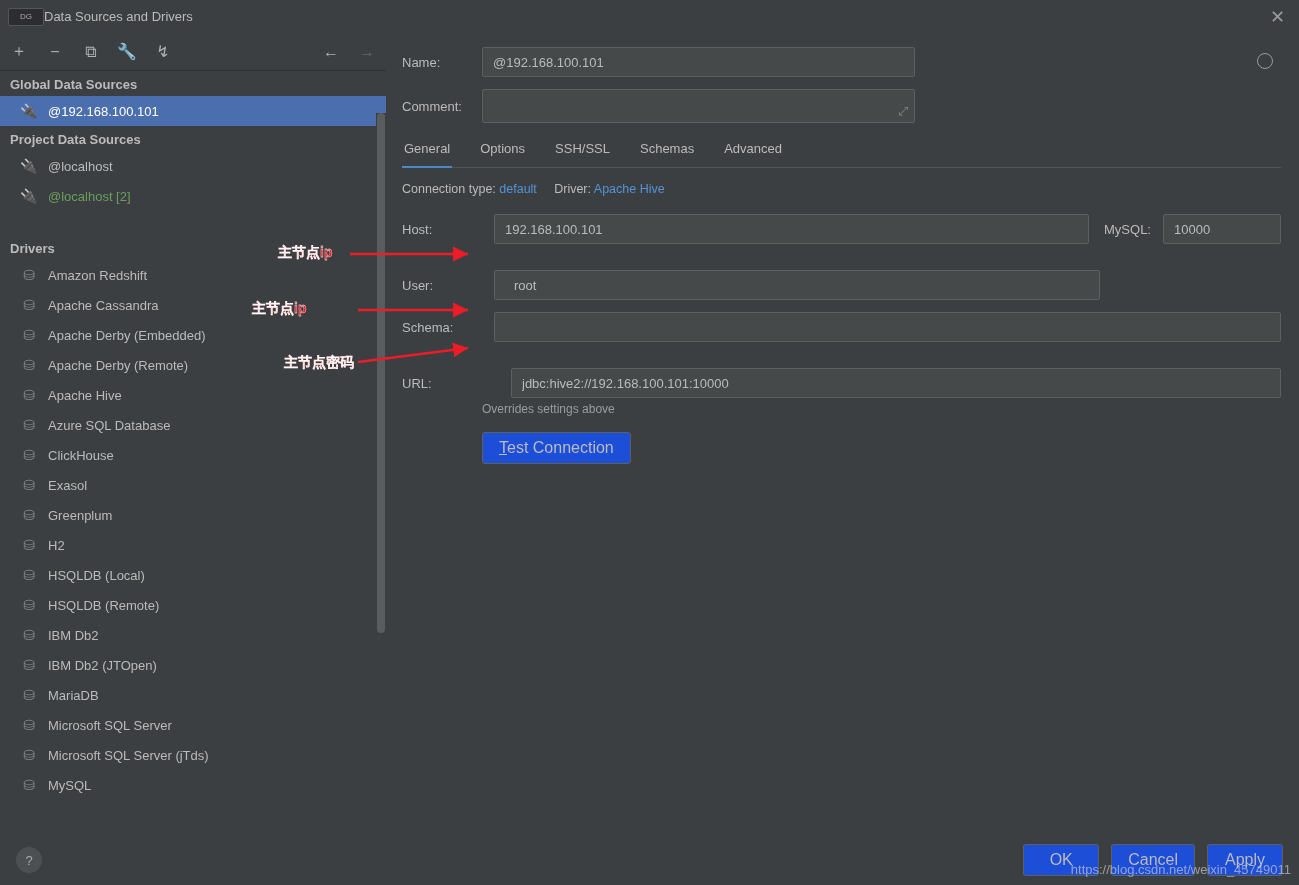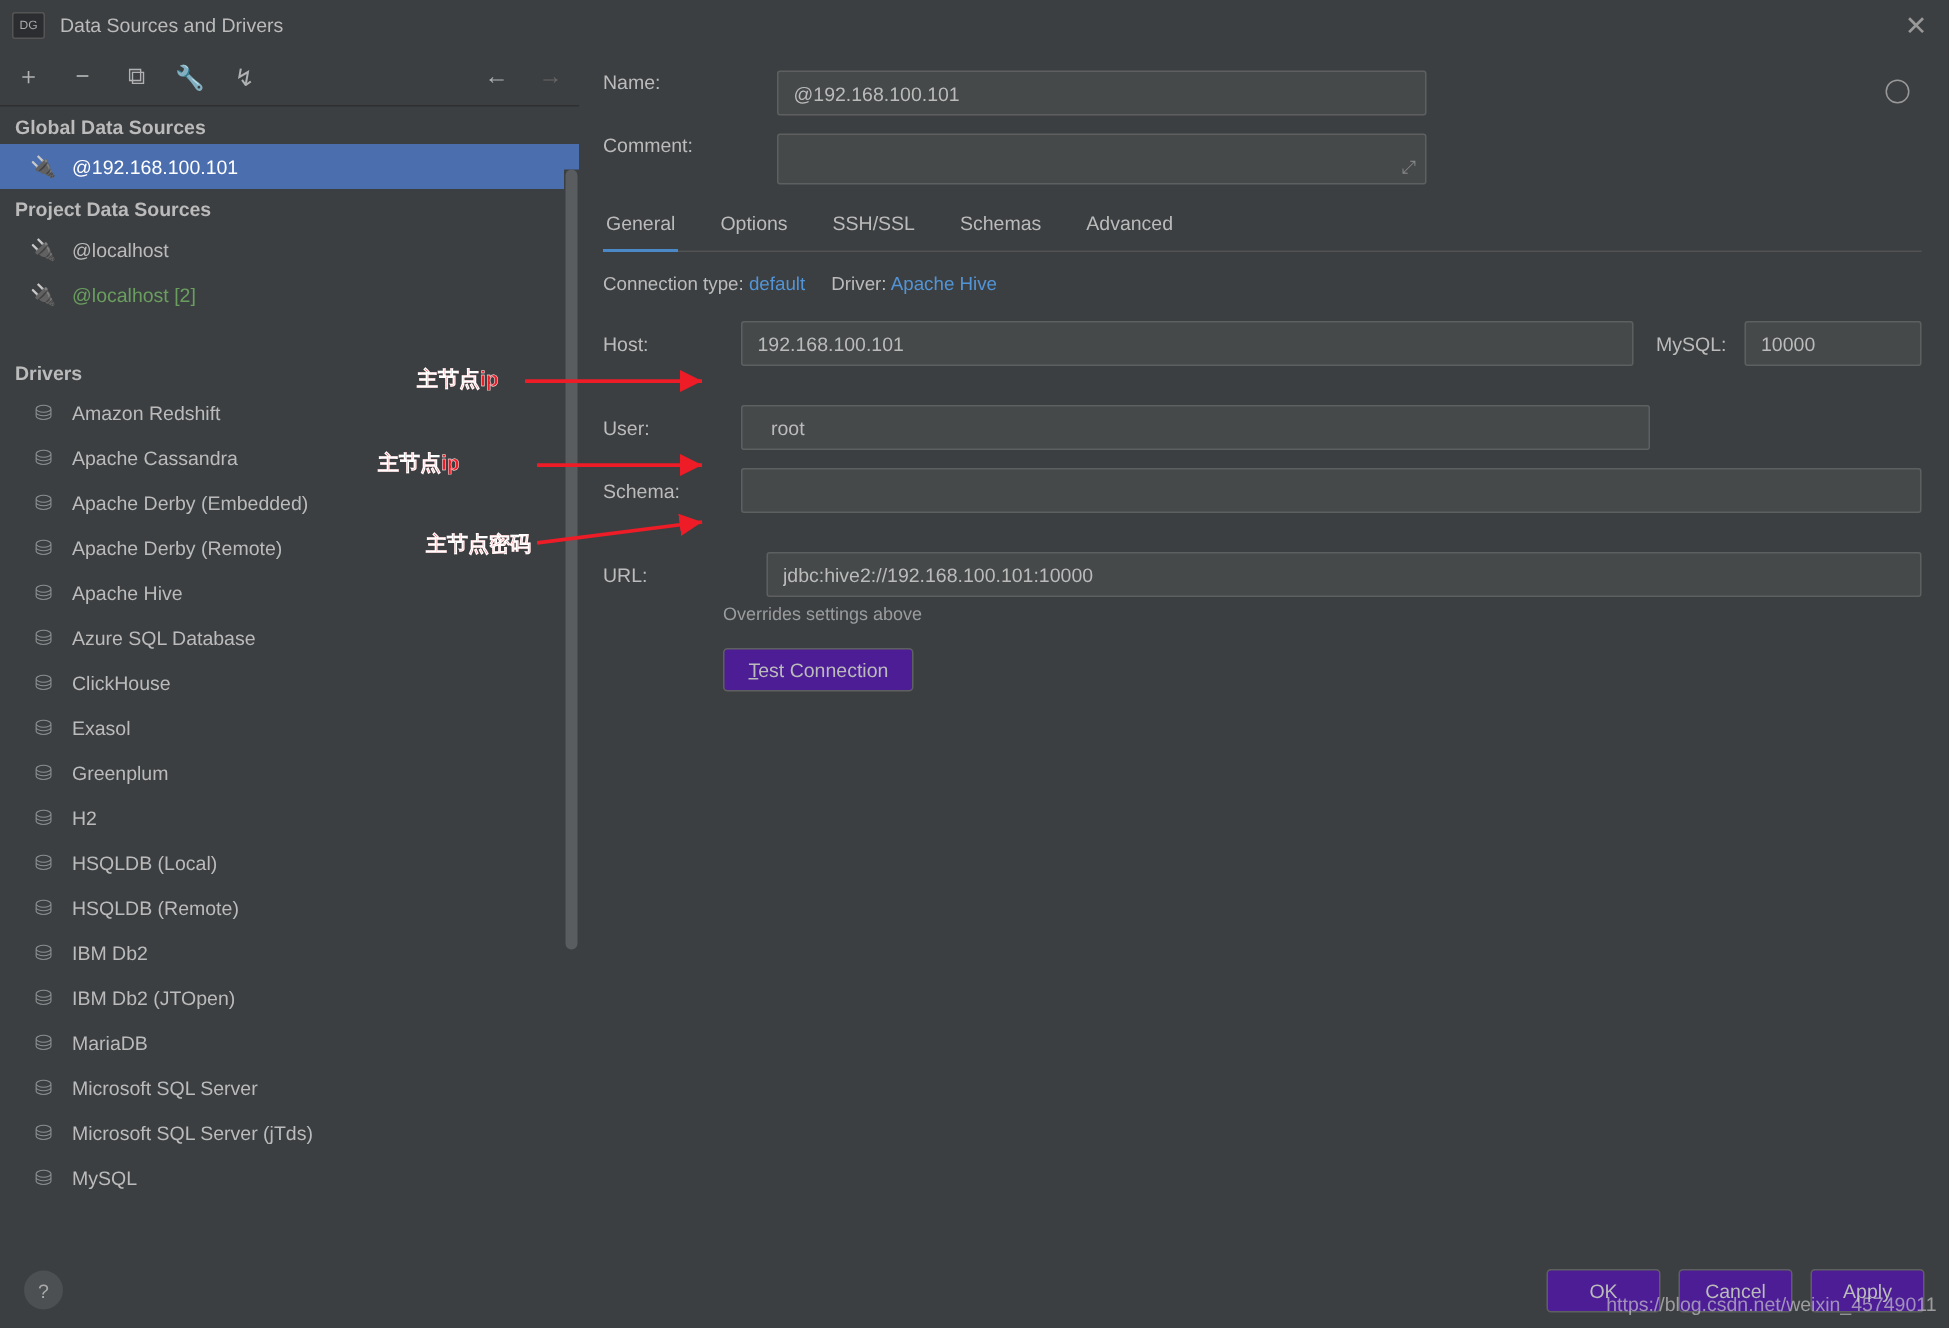--- a/index.html
+++ b/index.html
@@ -1,48 +1,48 @@
 <!DOCTYPE html>
 <html><head>
 <meta charset="utf-8">
 <style>
   * { box-sizing: border-box; margin: 0; padding: 0; font-family: "Segoe UI", Arial, sans-serif; }
   body { background: #3c3f41; color: #bbbbbb; font-size: 13px; width: 1299px; height: 885px; overflow: hidden; position: relative; }
   .titlebar { height: 33px; display: flex; align-items: center; padding: 0 8px; background: #3c3f41; }
-  .titlebar .app-icon { width: 22px; height: 18px; background: #2b2d30; border: 1px solid #555; border-radius: 2px; display: inline-flex; align-items: center; justify-content: center; font-size: 8px; color: #aaa; margin-right: 10px; }
+  .titlebar .app-icon { width: 36px; height: 18px; background: #2b2d30; border: 1px solid #555; border-radius: 2px; display: inline-flex; align-items: center; justify-content: center; font-size: 8px; color: #aaa; }
   .titlebar .title { color: #bbb; font-size: 13px; }
   .titlebar .close { margin-left: auto; color: #999; font-size: 18px; cursor: pointer; padding: 0 6px; }
   .content { display: flex; height: calc(100% - 33px - 50px); }
   .left { width: 386px; background: #3c3f41; display: flex; flex-direction: column; position: relative; }
   .left-toolbar { height: 38px; display: flex; align-items: center; padding: 0 10px; gap: 18px; border-bottom: 1px solid #2d2f30; }
   .tb-icon { width: 18px; height: 18px; display: inline-flex; align-items: center; justify-content: center; color: #afb1b3; cursor: pointer; font-size: 16px; }
   .tb-spacer { flex: 1; }
   .section-header { padding: 6px 10px 4px 10px; color: #bbbbbb; font-weight: bold; font-size: 13px; }
   .tree-item { height: 30px; display: flex; align-items: center; padding-left: 20px; gap: 10px; cursor: pointer; }
   .tree-item .icon { width: 18px; display: inline-flex; justify-content: center; color: #8a8c8e; font-size: 14px; }
   .tree-item.selected { background: #4b6eaf; color: #ffffff; }
   .tree-item.selected .icon { color: #fff; }
   .tree-item.green { color: #6a9e5f; }
   .drivers-list { flex: 1; overflow: hidden; }
   .scroll-track { position: absolute; right: 0; top: 80px; bottom: 0; width: 10px; background: #3c3f41; }
   .scroll-thumb { position: absolute; left: 1px; width: 8px; background: #5a5d5f; border-radius: 4px; top: 0; height: 520px; }
   .right { flex: 1; background: #3c3f41; padding: 14px 18px 0 16px; position: relative; }
-  .form-row { display: flex; margin-bottom: 12px; gap: 36px; }
+  .form-row { display: flex; align-items: center; margin-bottom: 12px; }
   .label { width: 80px; color: #bbbbbb; flex-shrink: 0; }
   .input { background: #45494a; border: 1px solid #5e6060; color: #bbbbbb; height: 30px; padding: 0 10px; font-size: 13px; border-radius: 2px; }
   .textarea { background: #45494a; border: 1px solid #5e6060; height: 34px; flex: 1; border-radius: 2px; position: relative; }
   .expand-icon { position: absolute; right: 6px; bottom: 4px; color: #888; font-size: 12px; }
   .color-circle { width: 16px; height: 16px; border: 1.5px solid #999; border-radius: 50%; position: absolute; right: 8px; top: 6px; }
   .tabs { display: flex; gap: 26px; margin: 8px 0 0 0; border-bottom: 1px solid #515354; }
   .tab { padding: 6px 2px 10px 2px; color: #bbbbbb; cursor: pointer; font-size: 13px; }
   .tab.active { color: #bbbbbb; border-bottom: 2px solid #4a88c7; margin-bottom: -1px; }
   .conn-line { margin: 14px 0 18px 0; font-size: 12.5px; color: #bbbbbb; }
   .link { color: #5394d6; }
   .helper { font-size: 12px; color: #9a9c9d; margin: 4px 0 16px 80px; }
-  .btn { background: #4c1d95; border: 1px solid #5e6060; color: #bbbbbb; padding: 6px 16px; border-radius: 3px; cursor: pointer; font-size: 13px; }
+  .btn { background: #1d4ed8; border: 1px solid #5e6060; color: #bbbbbb; padding: 6px 16px; border-radius: 3px; cursor: pointer; font-size: 16px; }
   .btn.test { margin-left: 80px; }
   .select { background: #45494a; border: 1px solid #5e6060; color: #bbbbbb; height: 30px; padding: 0 28px 0 10px; border-radius: 2px; position: relative; display: inline-flex; align-items: center; min-width: 124px; }
   .select::after { content: "▾"; position: absolute; right: 8px; color: #aaa; font-size: 11px; }
   .footer { position: absolute; left: 0; right: 0; bottom: 0; height: 50px; display: flex; align-items: center; padding: 0 16px; gap: 12px; background: #3c3f41; }
   .footer .help { width: 26px; height: 26px; border-radius: 50%; background: #4c5052; display: flex; align-items: center; justify-content: center; color: #aaa; cursor: pointer; }
   .footer-spacer { flex: 1; }
   .annot { position: absolute; color: #ee1c27; font-weight: bold; font-size: 14px; -webkit-text-stroke: 0.3px #fff; pointer-events: none; z-index: 50; }
   .arrow { position: absolute; z-index: 49; pointer-events: none; }
   .watermark { position: absolute; right: 8px; bottom: 8px; color: #cfcfcf; font-size: 13px; opacity: 0.65; }
   .name-wrap { position: relative; flex: 1; }

